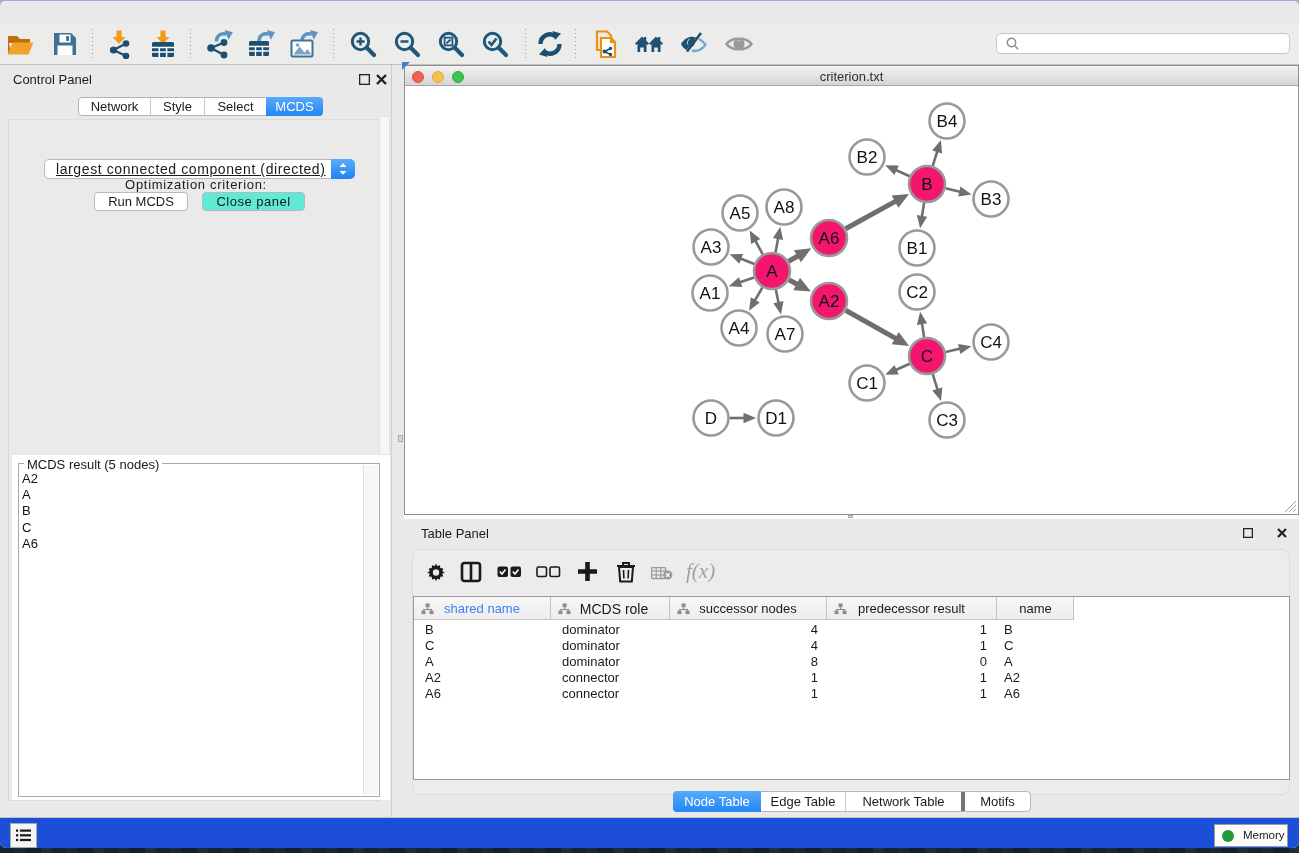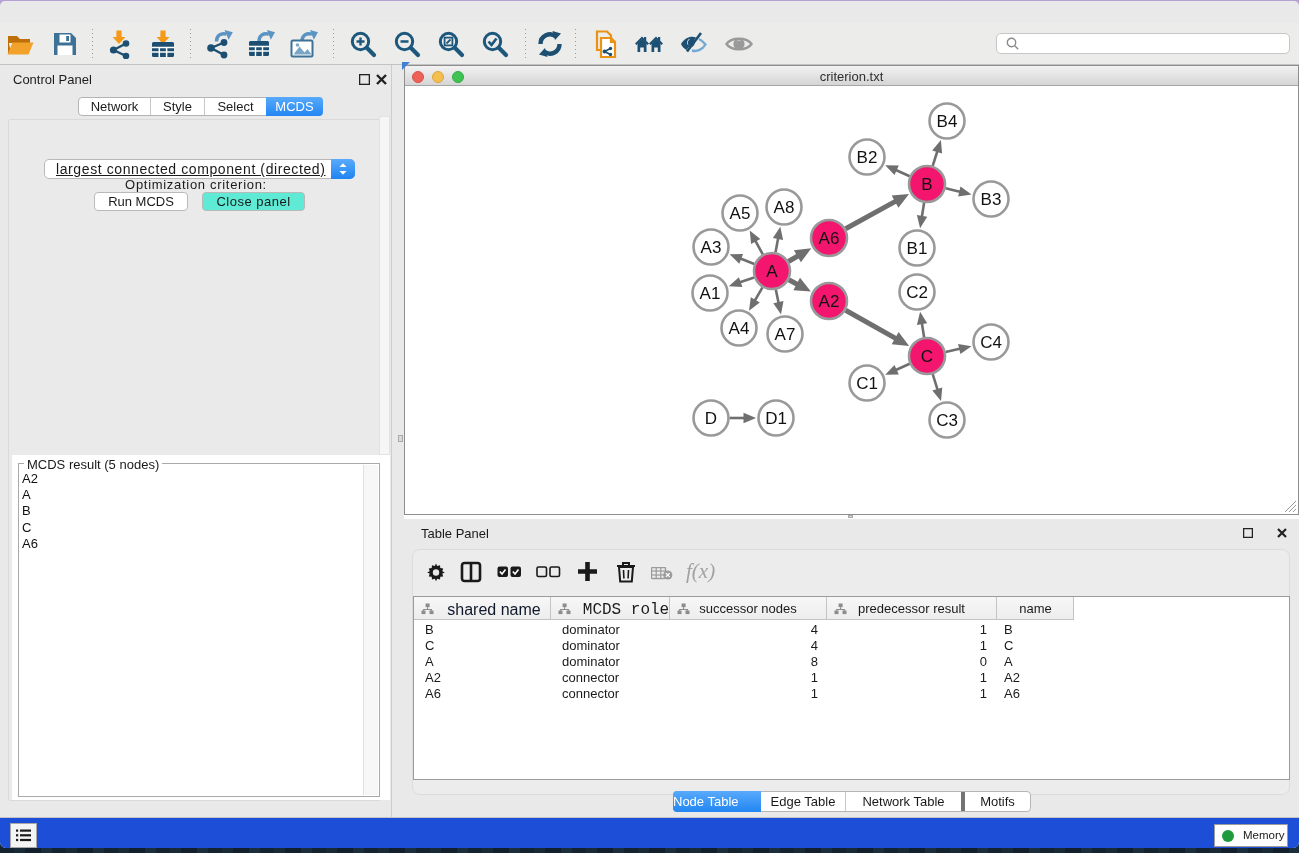--- a/index.html
+++ b/index.html
@@ -366,32 +366,32 @@
       <div style="position:absolute;left:0;top:0;width:660px;height:23px;background:linear-gradient(#f7f7f7,#ededed);border-bottom:1px solid #c4c4c4;border-right:1px solid #c4c4c4;"></div>
       <div style="position:absolute;left:0px;top:0;width:137px;height:23px;border-right:1px solid #c4c4c4;">
           <svg style="position:absolute;left:7px;top:6px" width="13" height="12" viewBox="0 0 13 12">
             <g fill="#8c8c8c">
               <rect x="4.6" y="0.5" width="4" height="3.6"></rect>
               <rect x="0.5" y="7.5" width="4" height="3.6"></rect>
               <rect x="8.5" y="7.5" width="4" height="3.6"></rect>
               <path d="M6.2 4.1 h0.9 v2 h3.9 v1.6 h-0.9 v-0.8 H3 v0.8 H2.1 v-1.6 H6 z"></path>
             </g>
           </svg>
-          <div style="position:absolute;left:0;top:4px;width:100%;text-align:center;font-size:16px;color:#0f172a;margin-left:12px;">shared name</div>
+          <div style="position:absolute;left:0;top:4px;width:100%;text-align:center;font-size:13px;color:#3b82f6;">shared name</div>
         </div>
       <div style="position:absolute;left:137px;top:0;width:119px;height:23px;border-right:1px solid #c4c4c4;">
           <svg style="position:absolute;left:7px;top:6px" width="13" height="12" viewBox="0 0 13 12">
             <g fill="#8c8c8c">
               <rect x="4.6" y="0.5" width="4" height="3.6"></rect>
               <rect x="0.5" y="7.5" width="4" height="3.6"></rect>
               <rect x="8.5" y="7.5" width="4" height="3.6"></rect>
               <path d="M6.2 4.1 h0.9 v2 h3.9 v1.6 h-0.9 v-0.8 H3 v0.8 H2.1 v-1.6 H6 z"></path>
             </g>
           </svg>
-          <div style="position:absolute;left:16px;top:4px;width:100%;text-align:center;font-size:16px;color:#1a1a1a;font-family:Liberation Mono, monospace;">MCDS role</div>
+          <div style="position:absolute;left:4px;top:4px;width:100%;text-align:center;font-size:14px;color:#1a1a1a;">MCDS role</div>
         </div>
       <div style="position:absolute;left:256px;top:0;width:157px;height:23px;border-right:1px solid #c4c4c4;">
           <svg style="position:absolute;left:7px;top:6px" width="13" height="12" viewBox="0 0 13 12">
             <g fill="#8c8c8c">
               <rect x="4.6" y="0.5" width="4" height="3.6"></rect>
               <rect x="0.5" y="7.5" width="4" height="3.6"></rect>
               <rect x="8.5" y="7.5" width="4" height="3.6"></rect>
               <path d="M6.2 4.1 h0.9 v2 h3.9 v1.6 h-0.9 v-0.8 H3 v0.8 H2.1 v-1.6 H6 z"></path>
             </g>
           </svg>
@@ -432,21 +432,21 @@
 <div style="position:absolute;top:73px;left:473px;width:100px;text-align:right;font-size:13px;">1</div>
 <div style="position:absolute;top:73px;left:590px;font-size:13px;">A2</div>
       <div style="position:absolute;top:89px;left:11px;font-size:13px;">A6</div>
 <div style="position:absolute;top:89px;left:148px;font-size:13px;">connector</div>
 <div style="position:absolute;top:89px;left:304px;width:100px;text-align:right;font-size:13px;">1</div>
 <div style="position:absolute;top:89px;left:473px;width:100px;text-align:right;font-size:13px;">1</div>
 <div style="position:absolute;top:89px;left:590px;font-size:13px;">A6</div>
     </div>
 
     <div style="position:absolute;left:280px;top:272px;width:358px;height:21px;background:#fff;border:1px solid #b5b5b5;border-radius:4px;">
-      <div style="position:absolute;left:-1px;top:-1px;width:88px;height:21px;background:linear-gradient(#58aafb,#2386f3);border-radius:4px 0 0 4px;line-height:21px;color:#fff;">Node Table</div>
+      <div style="position:absolute;left:-1px;top:-1px;width:88px;height:21px;background:linear-gradient(#58aafb,#2386f3);border-radius:4px 0 0 4px;text-align:center;line-height:21px;color:#fff;">Node Table</div>
       <div style="position:absolute;left:87px;top:0;width:85px;height:19px;border-right:1px solid #c8c8c8;text-align:center;line-height:19px;">Edge Table</div>
       <div style="position:absolute;left:172px;top:0;width:119px;height:19px;border-right:4px solid #737373;text-align:center;line-height:19px;">Network Table</div>
       <div style="position:absolute;left:291px;top:0;width:65px;height:19px;text-align:center;line-height:19px;">Motifs</div>
     </div>
   </div>
   <div class="statusbar" id="statusbar">
     <div style="position:absolute;left:10px;top:5px;width:27px;height:25px;background:#f4f4f4;border:1px solid #a8a8a8;">
       <svg style="position:absolute;left:5px;top:5px" width="15" height="13" viewBox="0 0 15 13">
         <g fill="#1a1a1a">
             <rect x="0" y="0.5" width="2.2" height="2.2"></rect>

